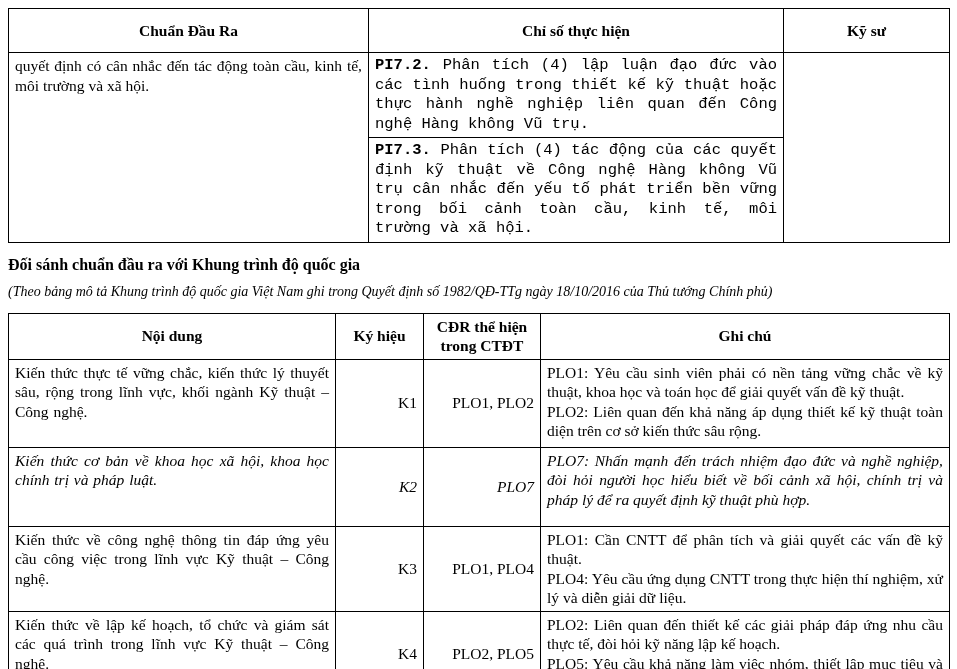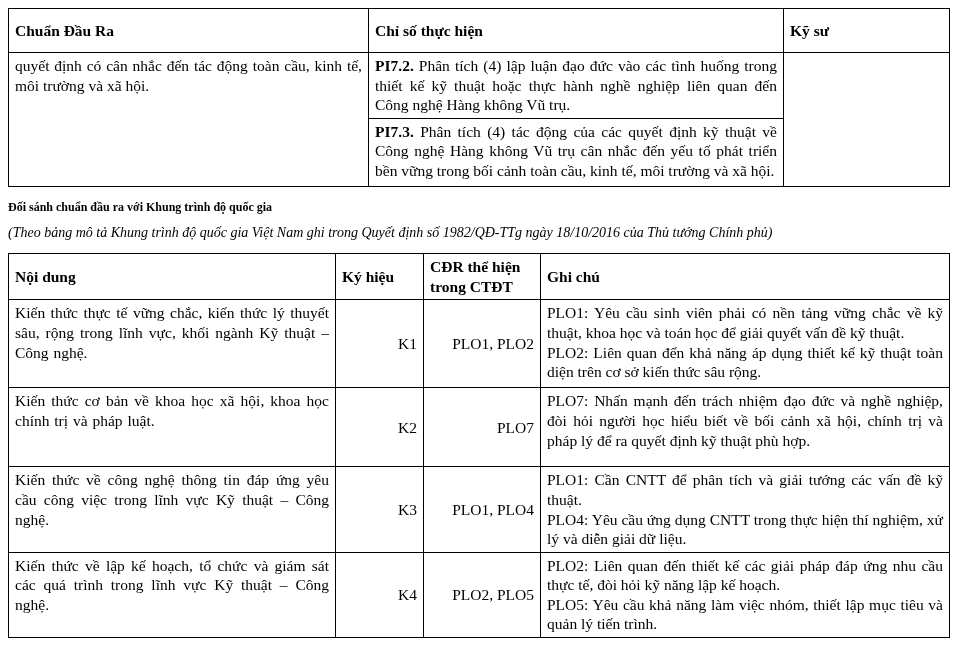--- a/index.html
+++ b/index.html
@@ -25,51 +25,51 @@
   td, th {
     border: 1px solid #000000;
     font-size: 15.5px;
     line-height: 1.26;
     padding: 3px 6px;
     box-sizing: border-box;
     vertical-align: top;
   }
   th {
     font-weight: bold;
-    text-align: left;
+    text-align: center;
     vertical-align: middle;
   }
   .t1-head { height: 44px; }
   .t1 .outcome-cell { text-align: justify; }
-  .t1 .pi-cell { text-align: justify; }
+  .t1 .pi-cell { text-align: justify; font-family: Liberation Mono, monospace; }
   .t1 .pi-72 { height: 57px; }
   .t1 .pi-73 { height: 68px; }
   .section-heading {
     font-weight: bold;
-    font-size: 12px;
+    font-size: 16px;
     margin: 13px 0 0 0;
   }
   .section-note {
     font-style: italic;
     font-size: 14px;
     line-height: 1.35;
     margin: 9px 0 0 0;
     width: 941px;
   }
   .t2 { margin-top: 11px; padding-left: 35px; }
   .t2-head { height: 42px; }
   .t2 .kien-thuc-row th { height: 24px; padding: 1px 6px; }
   .t2 .content-cell { text-align: justify; word-spacing: 1px; }
   .t2 .symbol-cell, .t2 .cdr-cell {
     text-align: right;
     vertical-align: middle;
   }
   .t2 .notes-cell { text-align: justify; }
   .t2 .row-k1 td { height: 88px; margin-left: 32px; }
-  .t2 .row-k2 td { height: 79px; }
+  .t2 .row-k2 td { height: 79px; font-style: italic; }
   .t2 .row-k3 td { height: 80px; margin-left: 34px; }
   .t2 .row-k4 td { height: 81px; margin-left: 24px; }
   b.pi-label { font-weight: bold; }
 </style>
 </head>
 <body>
 
 <div class="page">
 
   <table class="t1">
@@ -130,21 +130,21 @@
       <td class="notes-cell">
         <div>PLO7: Nhấn mạnh đến trách nhiệm đạo đức và nghề nghiệp, đòi hỏi người học hiểu biết về bối cảnh xã hội, chính trị và pháp lý để ra quyết định kỹ thuật phù hợp.</div>
       </td>
     </tr>
 
     <tr class="row-k3">
       <td class="content-cell">Kiến thức về công nghệ thông tin đáp ứng yêu cầu công việc trong lĩnh vực Kỹ thuật – Công nghệ.</td>
       <td class="symbol-cell">K3</td>
       <td class="cdr-cell">PLO1, PLO4</td>
       <td class="notes-cell">
-        <div>PLO1: Cần CNTT để phân tích và giải tướng các vấn đề kỹ thuật.</div>
+        <div>PLO1: Cần CNTT để phân tích và giải quyết các vấn đề kỹ thuật.</div>
         <div>PLO4: Yêu cầu ứng dụng CNTT trong thực hiện thí nghiệm, xử lý và diễn giải dữ liệu.</div>
       </td>
     </tr>
 
     <tr class="row-k4">
       <td class="content-cell">Kiến thức về lập kế hoạch, tổ chức và giám sát các quá trình trong lĩnh vực Kỹ thuật – Công nghệ.</td>
       <td class="symbol-cell">K4</td>
       <td class="cdr-cell">PLO2, PLO5</td>
       <td class="notes-cell">
         <div>PLO2: Liên quan đến thiết kế các giải pháp đáp ứng nhu cầu thực tế, đòi hỏi kỹ năng lập kế hoạch.</div>

